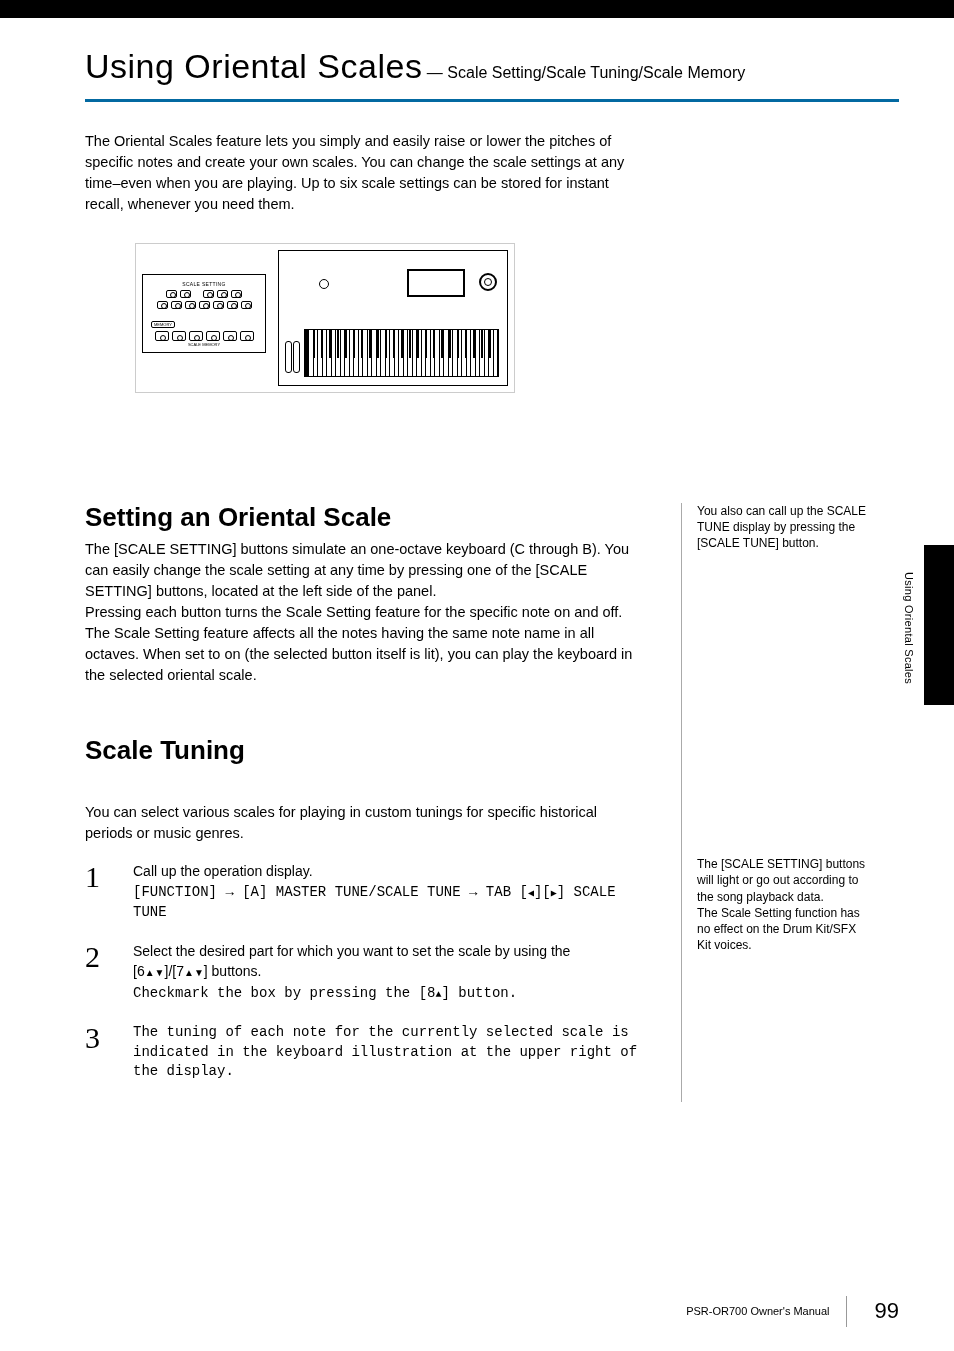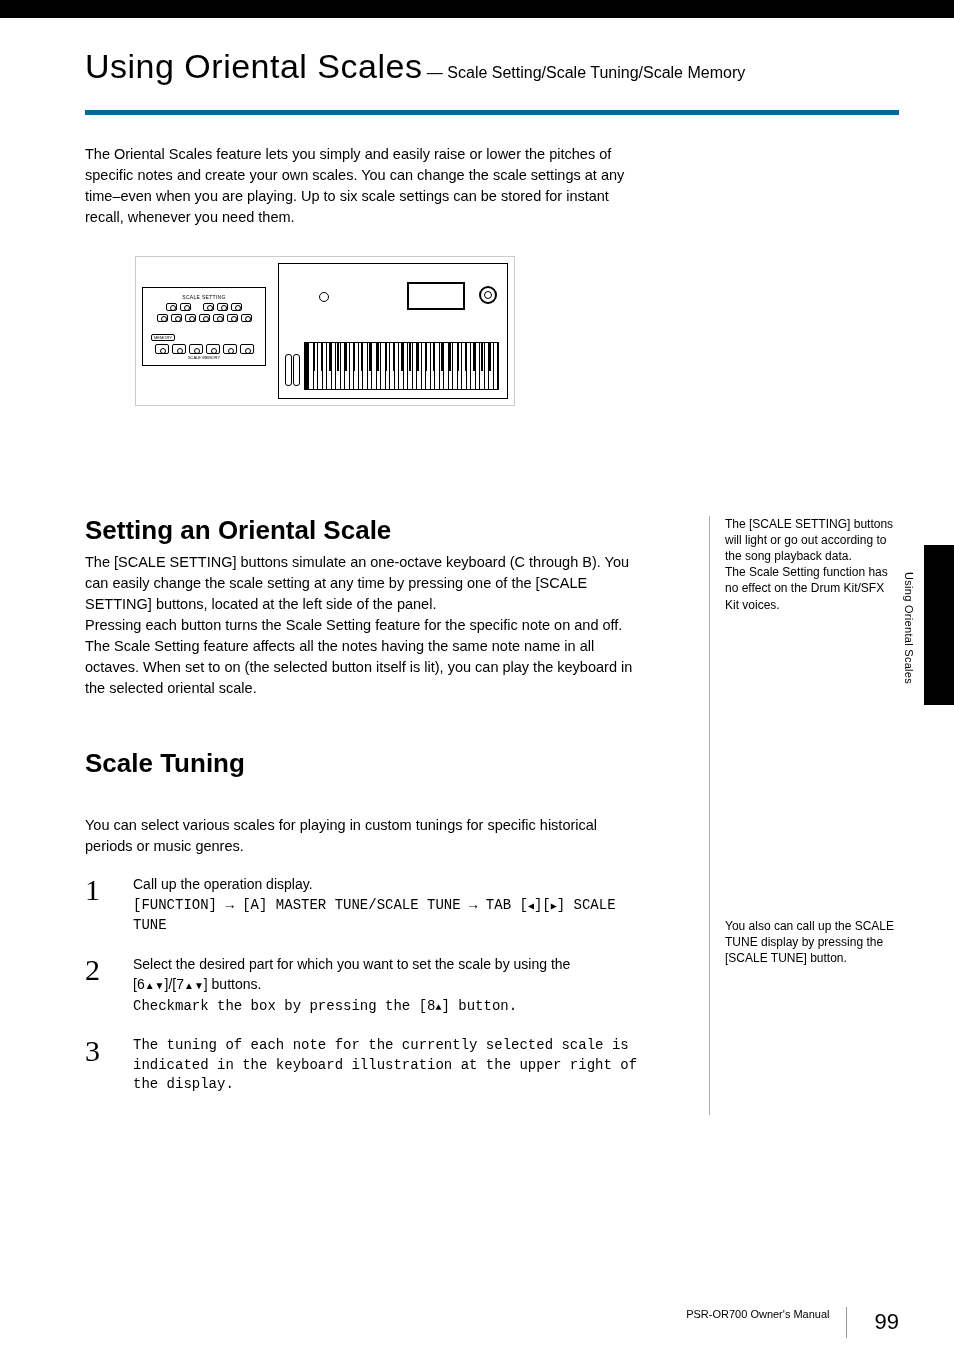--- a/index.html
+++ b/index.html
@@ -16,22 +16,22 @@
   .top-bar {
     background: #000;
     height: 18px;
     width: 100%;
   }
   .page {
     padding: 25px 55px 0 85px;
     position: relative;
   }
   .chapter-title {
-    border-bottom: 5px solid #0369a1;
-    padding-bottom: 19px;
+    border-bottom: 3px solid #0369a1;
+    padding-bottom: 8px;
     margin-bottom: 18px;
   }
   .chapter-title .big {
     font-size: 34px;
     font-weight: 300;
     letter-spacing: 0.5px;
   }
   .chapter-title .sub {
     font-size: 16px;
     font-weight: 300;
@@ -66,21 +66,21 @@
   .kb-row { display:flex; gap:3px; justify-content:center; margin-bottom:3px; }
   .kb-btn { width:11px; height:8px; border:0.8px solid #000; border-radius:2px; position:relative; }
   .kb-btn::after{content:''; position:absolute; top:1.5px; left:3px; width:4px; height:4px; border:0.5px solid #000; border-radius:50%;}
   .kb-gap { width:6px; }
   .kb-mem-label { font-size:4px; border:0.8px solid #000; border-radius:2px; padding:0 2px; display:inline-block; margin:3px 0 1px 4px;}
   .kb-mem-row { display:flex; gap:3px; justify-content:center; }
   .kb-mem-btn { width:14px; height:10px; border:0.8px solid #000; border-radius:2px; position:relative;}
   .kb-mem-btn::after{content:''; position:absolute; top:3px; left:4.5px; width:4px; height:4px; border:0.5px solid #000; border-radius:50%;}
   .kb-mem-sub { font-size:4px; text-align:center; margin-top:1px;}
 
-  .columns { display:flex; gap: 24px; justify-content: space-between; }
+  .columns { display:flex; gap: 36px; }
   .main-col { flex: 1; max-width: 560px; }
   .side-col { width: 190px; font-size: 12px; line-height:1.35; border-left:1px solid #aaa; padding-left:15px; }
   .side-note { margin-bottom: 305px; }
   .side-note:last-child { margin-bottom: 0; }
 
   h2.section {
     font-family: "Arial Black", "Helvetica Neue", sans-serif;
     font-weight: 900;
     font-size: 26px;
     line-height: 1.15;
@@ -112,23 +112,24 @@
     position: absolute;
     right: 38px;
     top: 572px;
     writing-mode: vertical-rl;
     font-size: 11px;
     font-weight: 400;
     letter-spacing: 0.3px;
   }
   .footer {
     position: absolute;
-    bottom: 13px;
+    bottom: 24px;
     right: 55px;
     display: flex;
+    align-items: center;
     gap: 16px;
     font-size: 11px;
   }
   .footer .pnum {
     font-size: 22px;
     font-weight: 300;
     border-left: 1px solid #999;
     padding-left: 28px;
   }
 </style>
@@ -224,23 +225,23 @@
       <div class="step">
         <div class="step-num">3</div>
         <div class="step-body">
           <div class="step-text">The tuning of each note for the currently selected scale is indicated in the keyboard illustration at the upper right of the display.</div>
         </div>
       </div>
 
     </div>
 
     <div class="side-col">
+      <div class="side-note">You also can call up the SCALE TUNE display by pressing the [SCALE TUNE] button.</div>
       <div class="side-note" style="white-space:pre-line">The [SCALE SETTING] buttons will light or go out according to the song playback data.
 The Scale Setting function has no effect on the Drum Kit/SFX Kit voices.</div>
-      <div class="side-note">You also can call up the SCALE TUNE display by pressing the [SCALE TUNE] button.</div>
     </div>
   </div>
 
 </div>
 
 <div class="right-tab"></div>
 <div class="right-tab-text">Using Oriental Scales</div>
 
 <div class="footer">
   <span>PSR-OR700 Owner's Manual</span>

